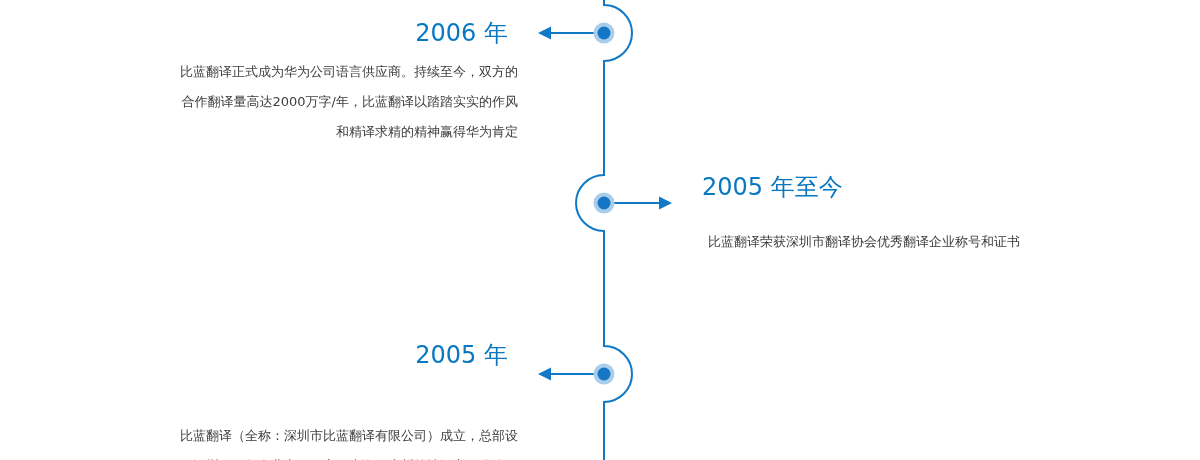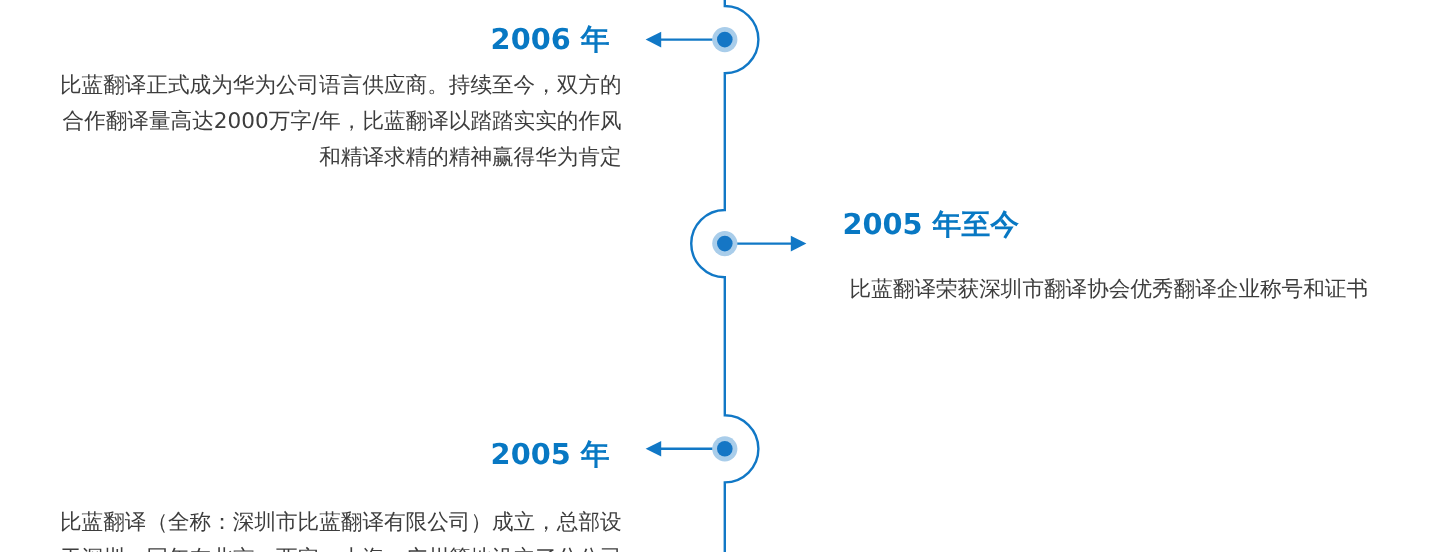--- a/index.html
+++ b/index.html
@@ -17,27 +17,27 @@
     stroke-width: 2;
     fill: none;
   }
   .arrow-head { fill: var(--accent, #1178c6); }
   .dot-ring { fill: var(--dot-ring, #a9cdea); }
   .dot-core { fill: var(--dot-core, #1576c5); }
   .year {
     position: absolute;
     font-size: 24px;
     line-height: 30px;
-    font-weight: bold;
+    font-weight: normal;
     color: var(--year-text, #0878c3);
     white-space: nowrap;
   }
   .desc {
     position: absolute;
-    font-size: 18px;
+    font-size: 13px;
     line-height: 30px;
     color: var(--body-text, #3d3d3d);
     white-space: pre-line;
   }
   .align-right { text-align: right; }
 </style>
 </head>
 <body>
 
 <div class="stage">
@@ -74,18 +74,18 @@
 合作翻译量高达2000万字/年，比蓝翻译以踏踏实实的作风
 和精译求精的精神赢得华为肯定</div>
   </div>
 
   <div>
     <div class="year" style="left: 702px; top: 172px;">2005 年至今</div>
     <div class="desc" style="left: 708px; top: 227px;">比蓝翻译荣获深圳市翻译协会优秀翻译企业称号和证书</div>
   </div>
 
   <div>
-    <div class="year align-right" style="right: 692px; top: 364px;">2005 年</div>
+    <div class="year align-right" style="right: 692px; top: 340px;">2005 年</div>
     <div class="desc align-right" style="right: 682px; top: 421px;">比蓝翻译（全称：深圳市比蓝翻译有限公司）成立，总部设
 于深圳，同年在北京、西安、上海、广州等地设立了分公司</div>
   </div>
 
 </div>
 
 </body></html>

